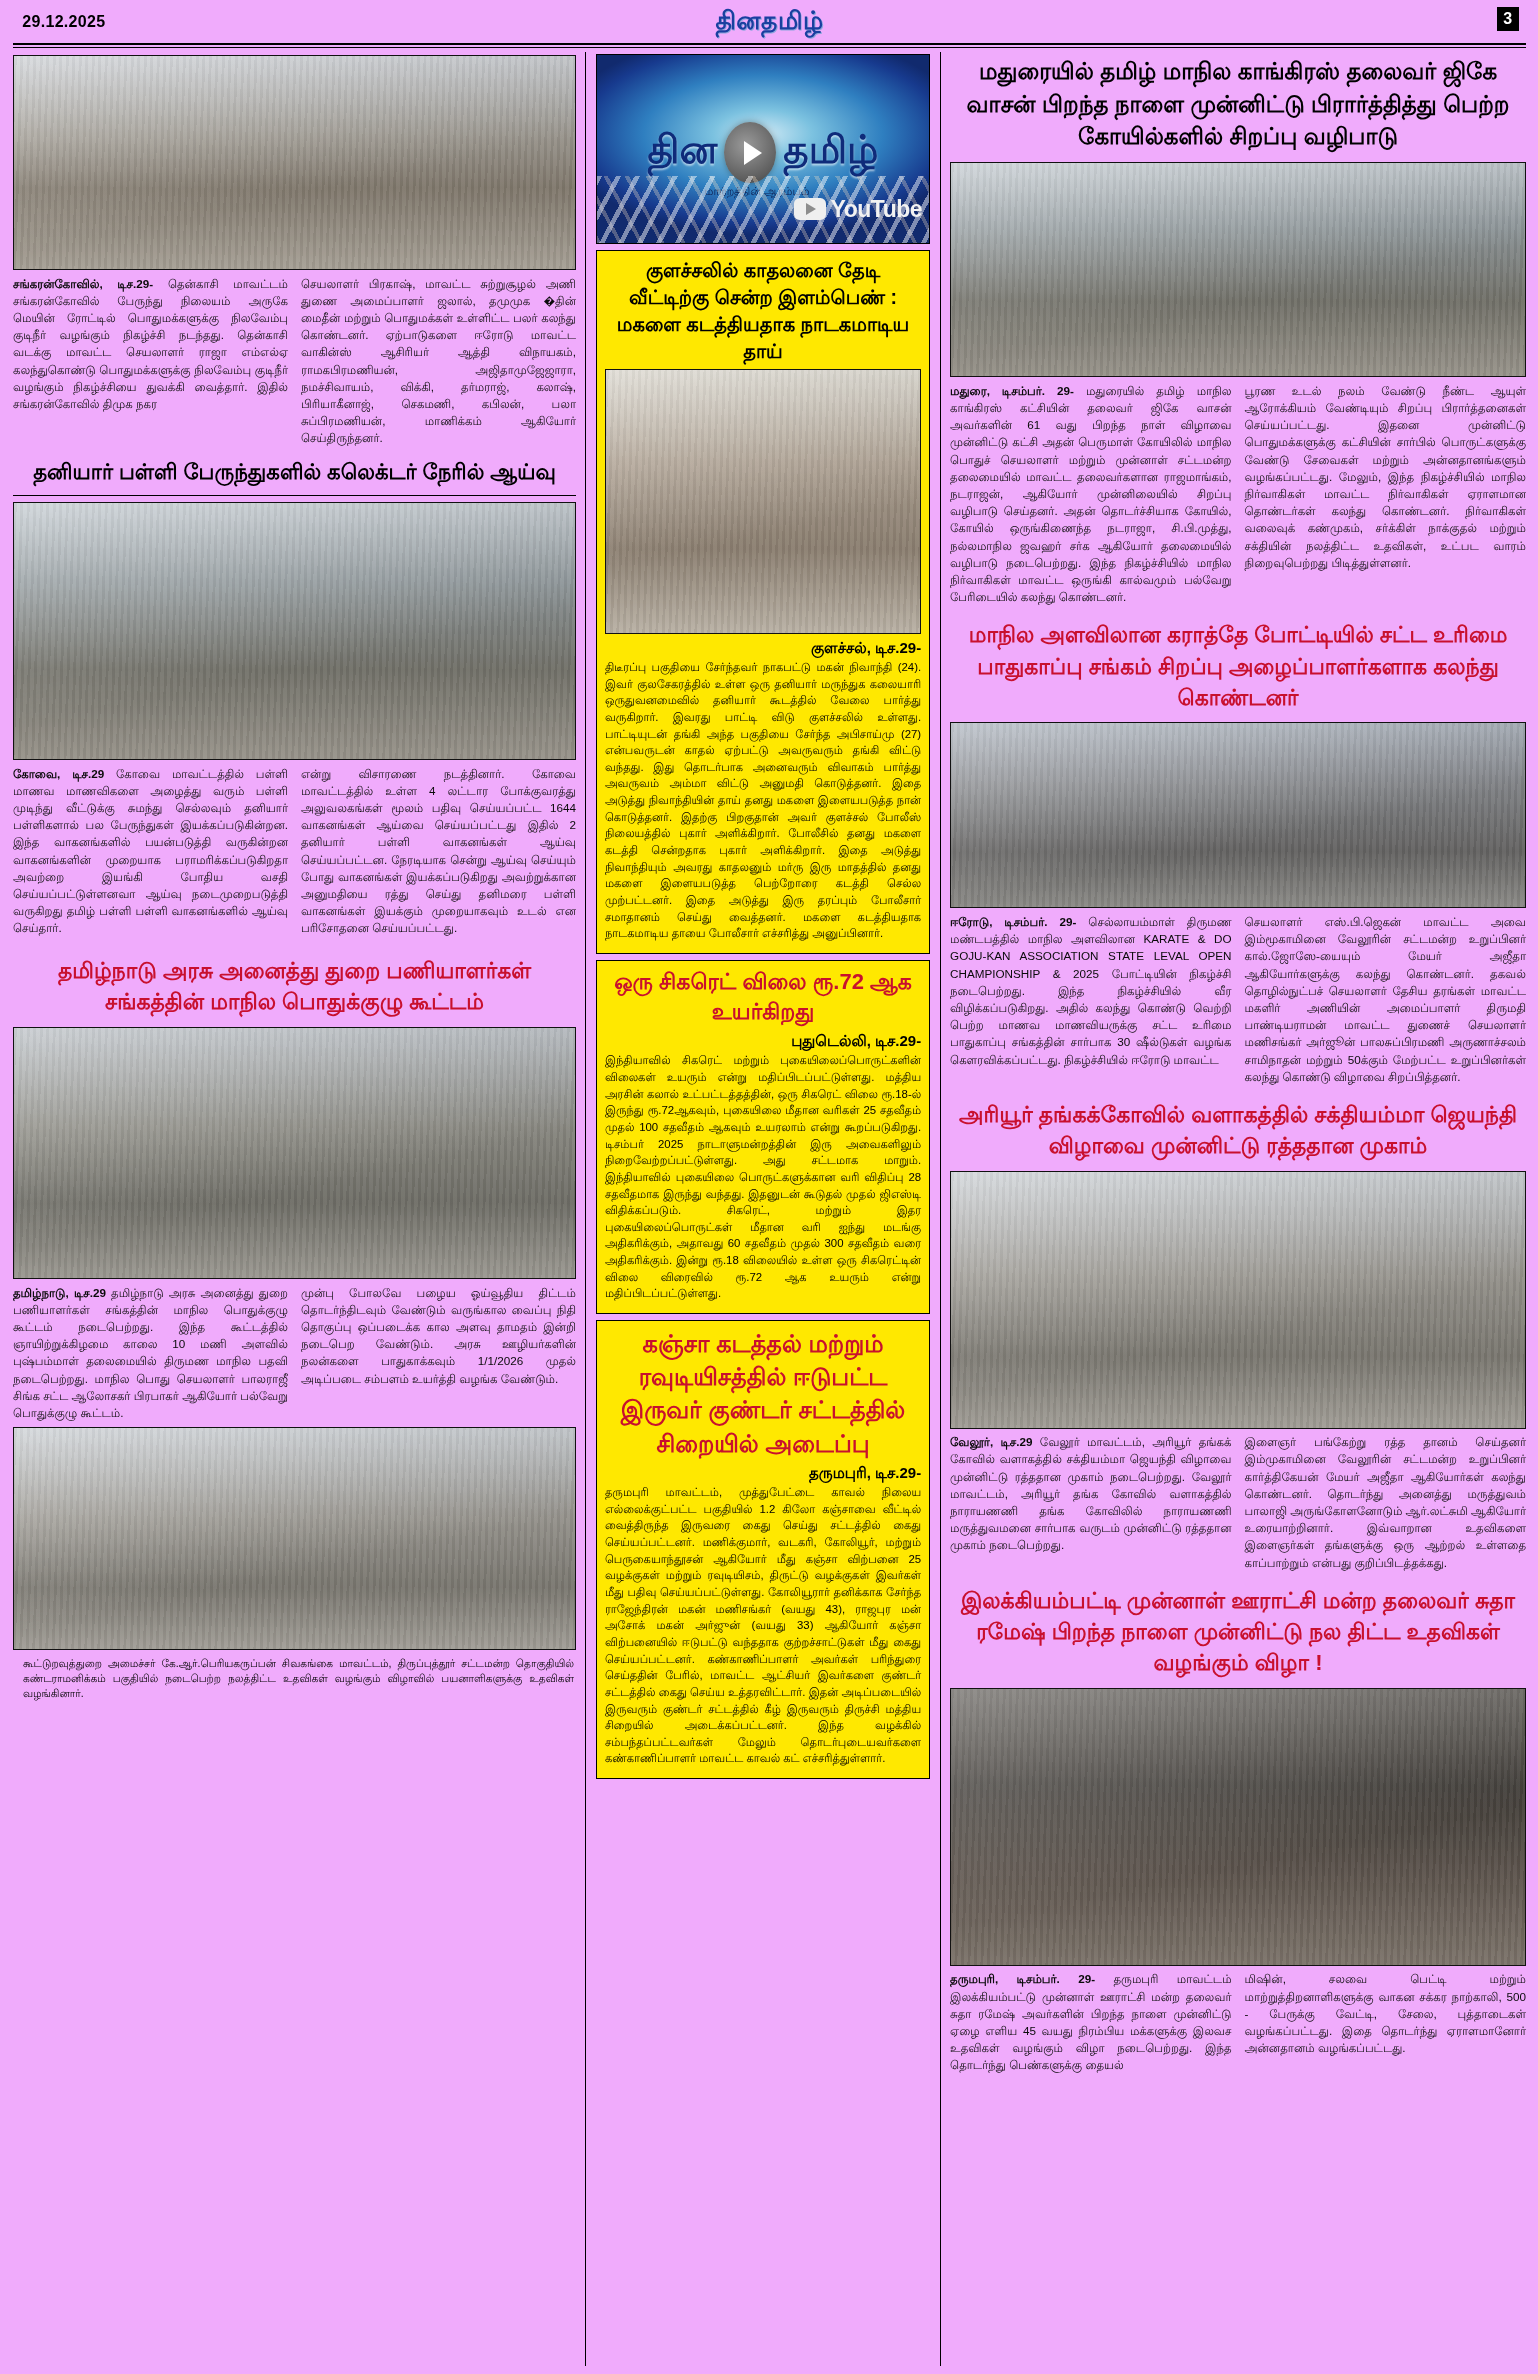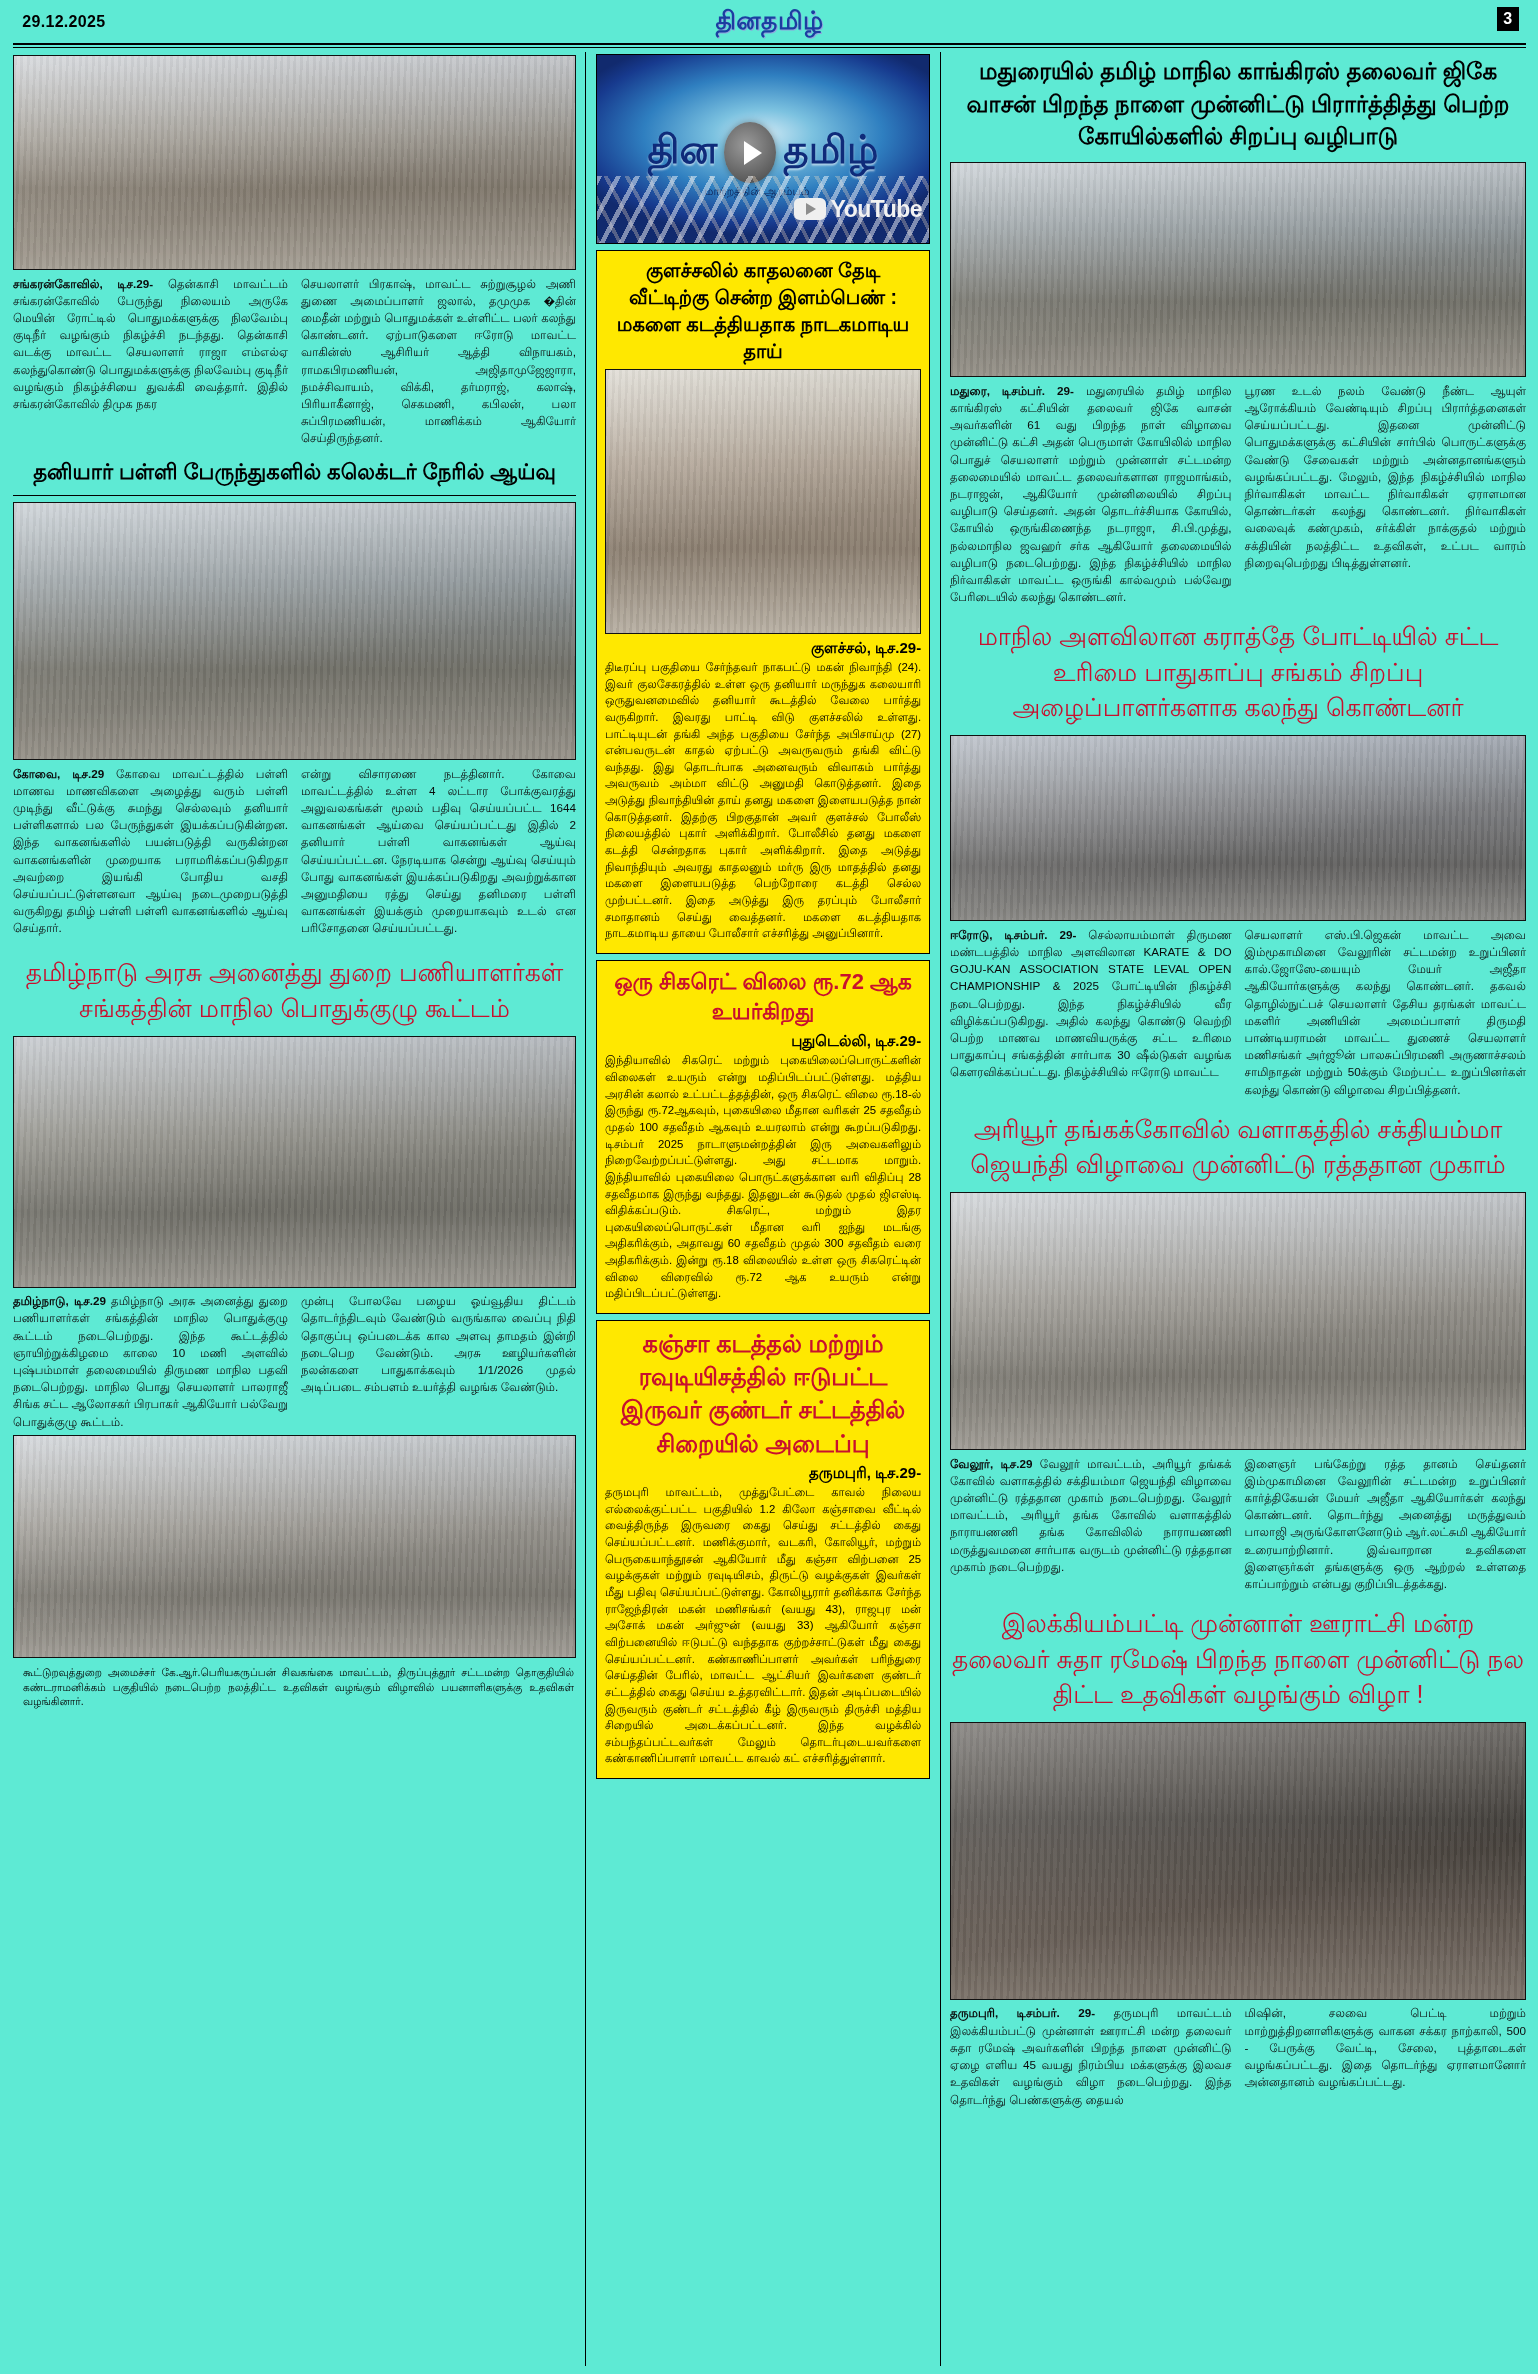--- a/index.html
+++ b/index.html
@@ -11,21 +11,21 @@
     font-family: "Liberation Sans", sans-serif;
     overflow: hidden;
     position: relative;
   }
 
   .page {
     width: 1539px;
     height: 2375px;
     position: relative;
     padding: 0 9.3px;
-    background: #5eead4;
+    background: #f0abfc;
   }
 
   
   .masthead {
     position: relative;
     height: 43px;
     display: flex;
     align-items: center;
     justify-content: center;
     padding: 0 5.6px;
@@ -85,22 +85,22 @@
   .hl-black {
     font-size: 23px;
     font-weight: bold;
     text-align: center;
     line-height: 1.42;
     color: #000;
     padding: 2.8px 0 6.5px 0;
   }
   .hl-black.sm { font-size: 21.3px; }
   .hl-red {
-    font-size: 25px;
-    font-weight: normal;
+    font-size: 22px;
+    font-weight: bold;
     text-align: center;
     line-height: 1.42;
     color: #c8102e;
     padding: 6.5px 0 6.5px 0;
   }
 
   .hl-rule {
     border-bottom: 1.9px solid #000;
     margin: 1.9px 0 5.6px 0;
   }

